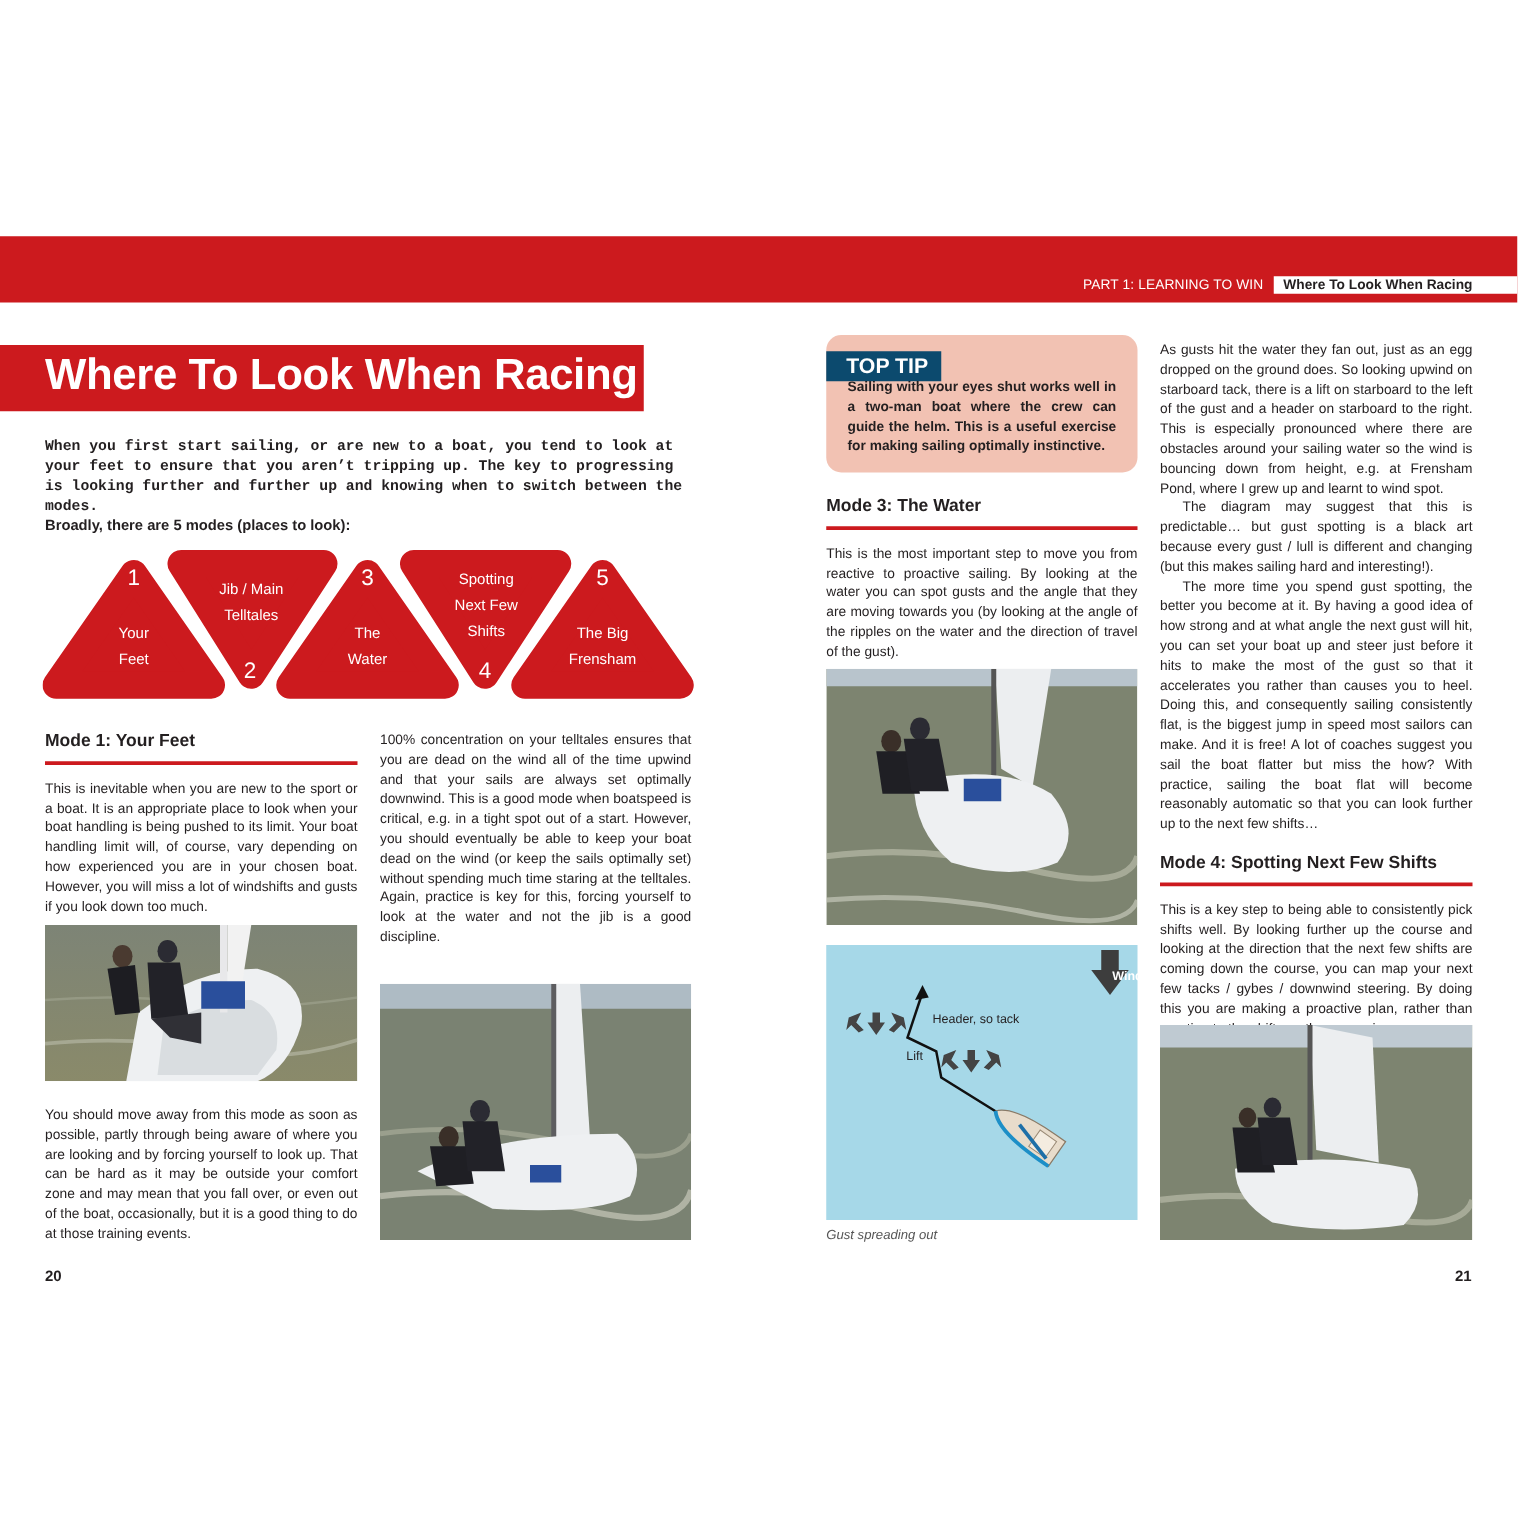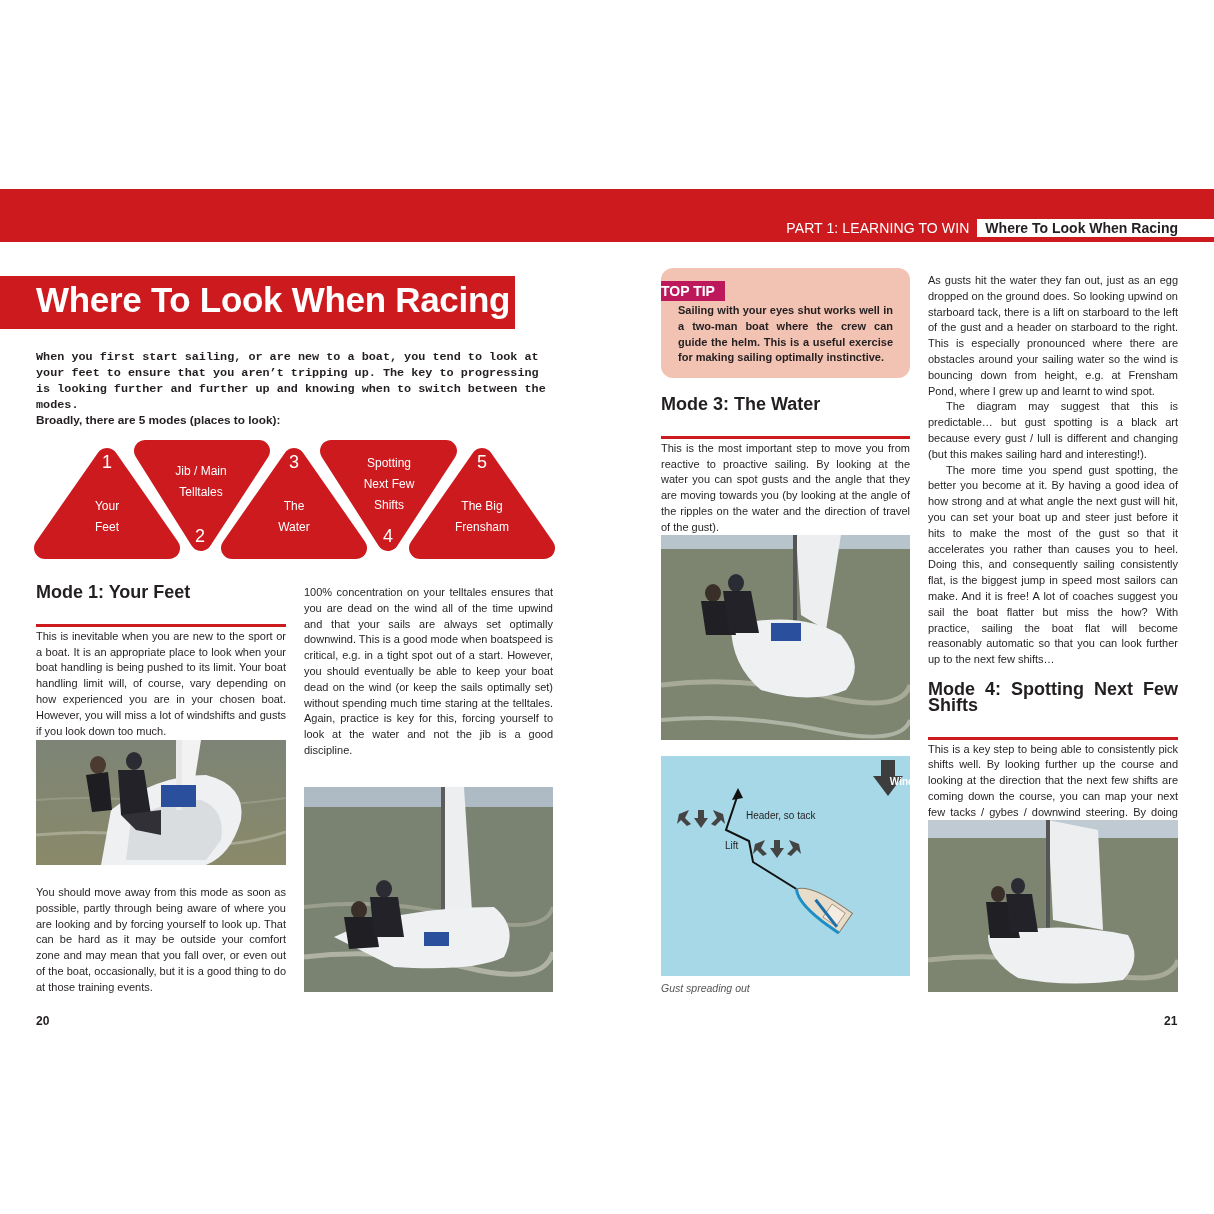--- a/index.html
+++ b/index.html
@@ -1,35 +1,35 @@
 <!DOCTYPE html>
 <html><head>
 <meta charset="utf-8">
 <style>
   html, body { margin:0; padding:0; }
   body { width:1214px; height:1214px; background:#fff; position:relative; overflow:hidden;
          font-family:"Liberation Sans", sans-serif; color:#231f20; }
   .abs { position:absolute; }
   .redbar { left:0; top:189px; width:1214px; height:53px; background:#cc1a1e; }
-  .runhead { top:219px; right:0; height:17px; display:flex; align-items:center; font-size:14px; }
+  .runhead { top:219px; right:0; height:17px; display:flex; align-items:center; font-size:11px; }
   .runhead .part { color:#fff; padding-right:8px; letter-spacing:0.1px; }
   .runhead .sect { background:#fff; color:#231f20; font-weight:bold; padding:1px 36px 1px 8px; }
   .titlebox { left:0; top:276px; width:515px; height:53px; background:#cc1a1e; }
   .title { left:36px; top:280px; font-size:35px; font-weight:bold; color:#fff; white-space:nowrap; letter-spacing:-0.3px;}
   .intro { left:36px; top:349px; width:520px; font-size:11.8px; line-height:16px; font-weight:bold;font-family:Liberation Mono, monospace; }
   .intro2 { left:36px; top:413px; font-size:11.8px; font-weight:bold; }
   .diagram { left:34px; top:438px; width:522px; height:124px; }
   .tri-text { position:absolute; color:#fff; font-weight:normal; text-align:center; font-size:12px; line-height:21px; }
   .tri-num { position:absolute; color:#fff; font-size:18px; text-align:center; }
   .col { font-size:11px; line-height:15.8px; text-align:justify; }
-  .h3 { font-size:18px; font-weight:bold; padding-bottom:23px; border-bottom:3px solid #cc1a1e; margin-bottom:2px; }
+  .h3 { font-size:14px; font-weight:bold; padding-bottom:8px; border-bottom:3px solid #cc1a1e; margin-bottom:12px; }
   .photo { overflow:hidden; }
   .pgnum { font-size:12px; font-weight:bold; }
   .tipbox { left:661px; top:268px; width:249px; height:110px; background:#f2c2b3; border-radius:12px; }
-  .tiplabel { left:661px; top:281px; background:#be185d; color:#fff; font-weight:bold; font-size:14px; padding:2px 10px 2px 0; }
+  .tiplabel { left:661px; top:281px; background:#0c4a6e; color:#fff; font-weight:bold; font-size:17px; padding:2px 10px 2px 16px; }
   .tiptext { left:678px; top:303px; width:215px; font-size:11px; line-height:15.8px; font-weight:bold; text-align:justify; }
   .caption { left:661px; top:982px; font-size:10.5px; font-style:italic; color:#555; }
   .indent { text-indent:18px; }
 </style>
 </head>
 <body>
 
 <div class="abs redbar"></div>
 <div class="abs runhead">
   <span class="part">PART 1: LEARNING TO WIN</span>

